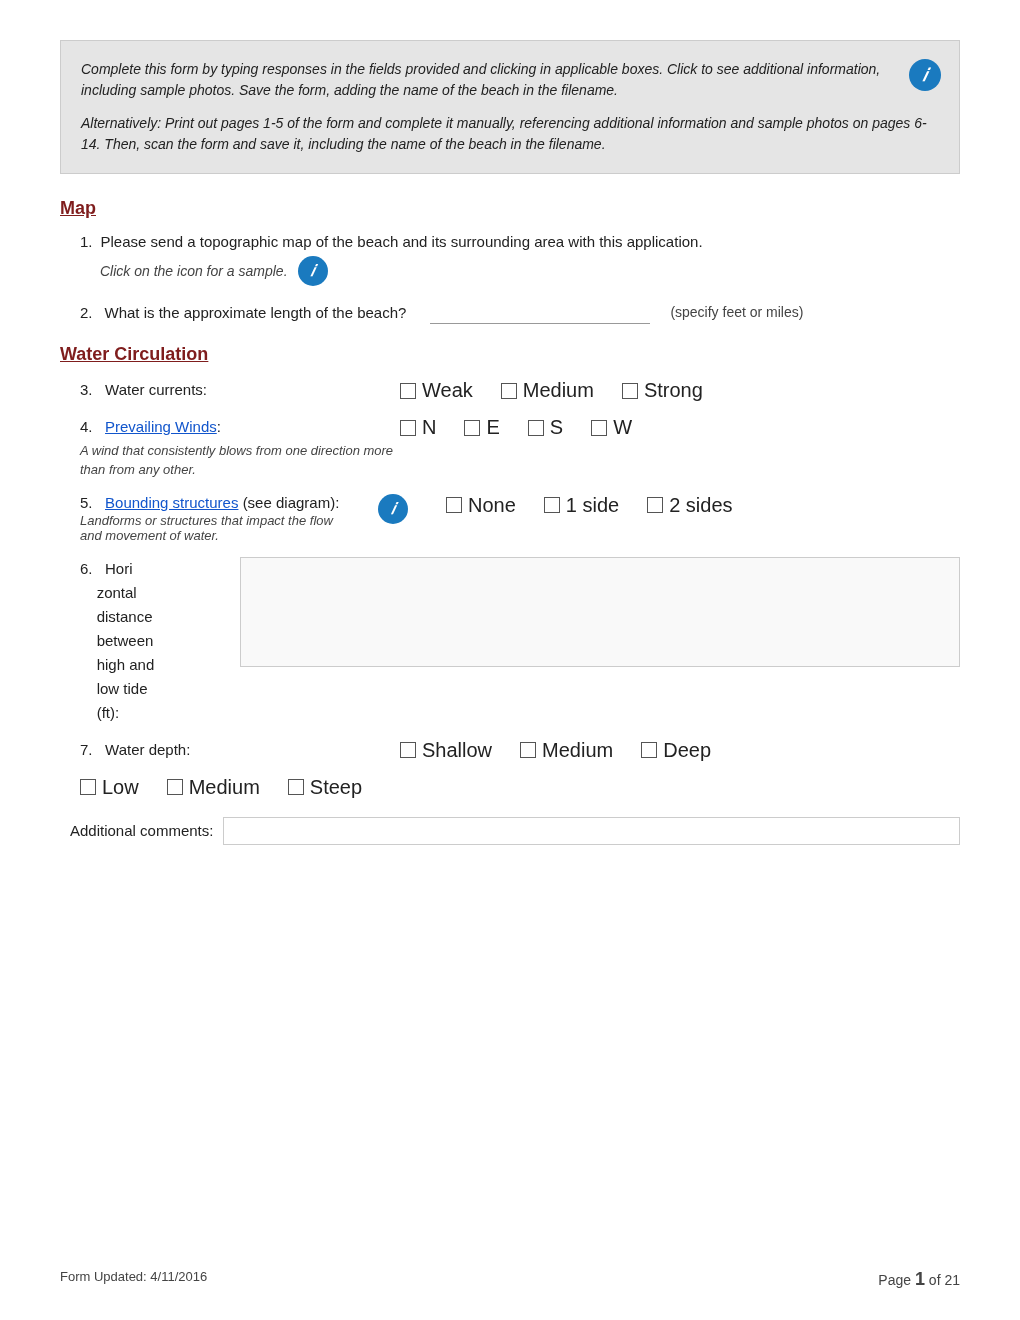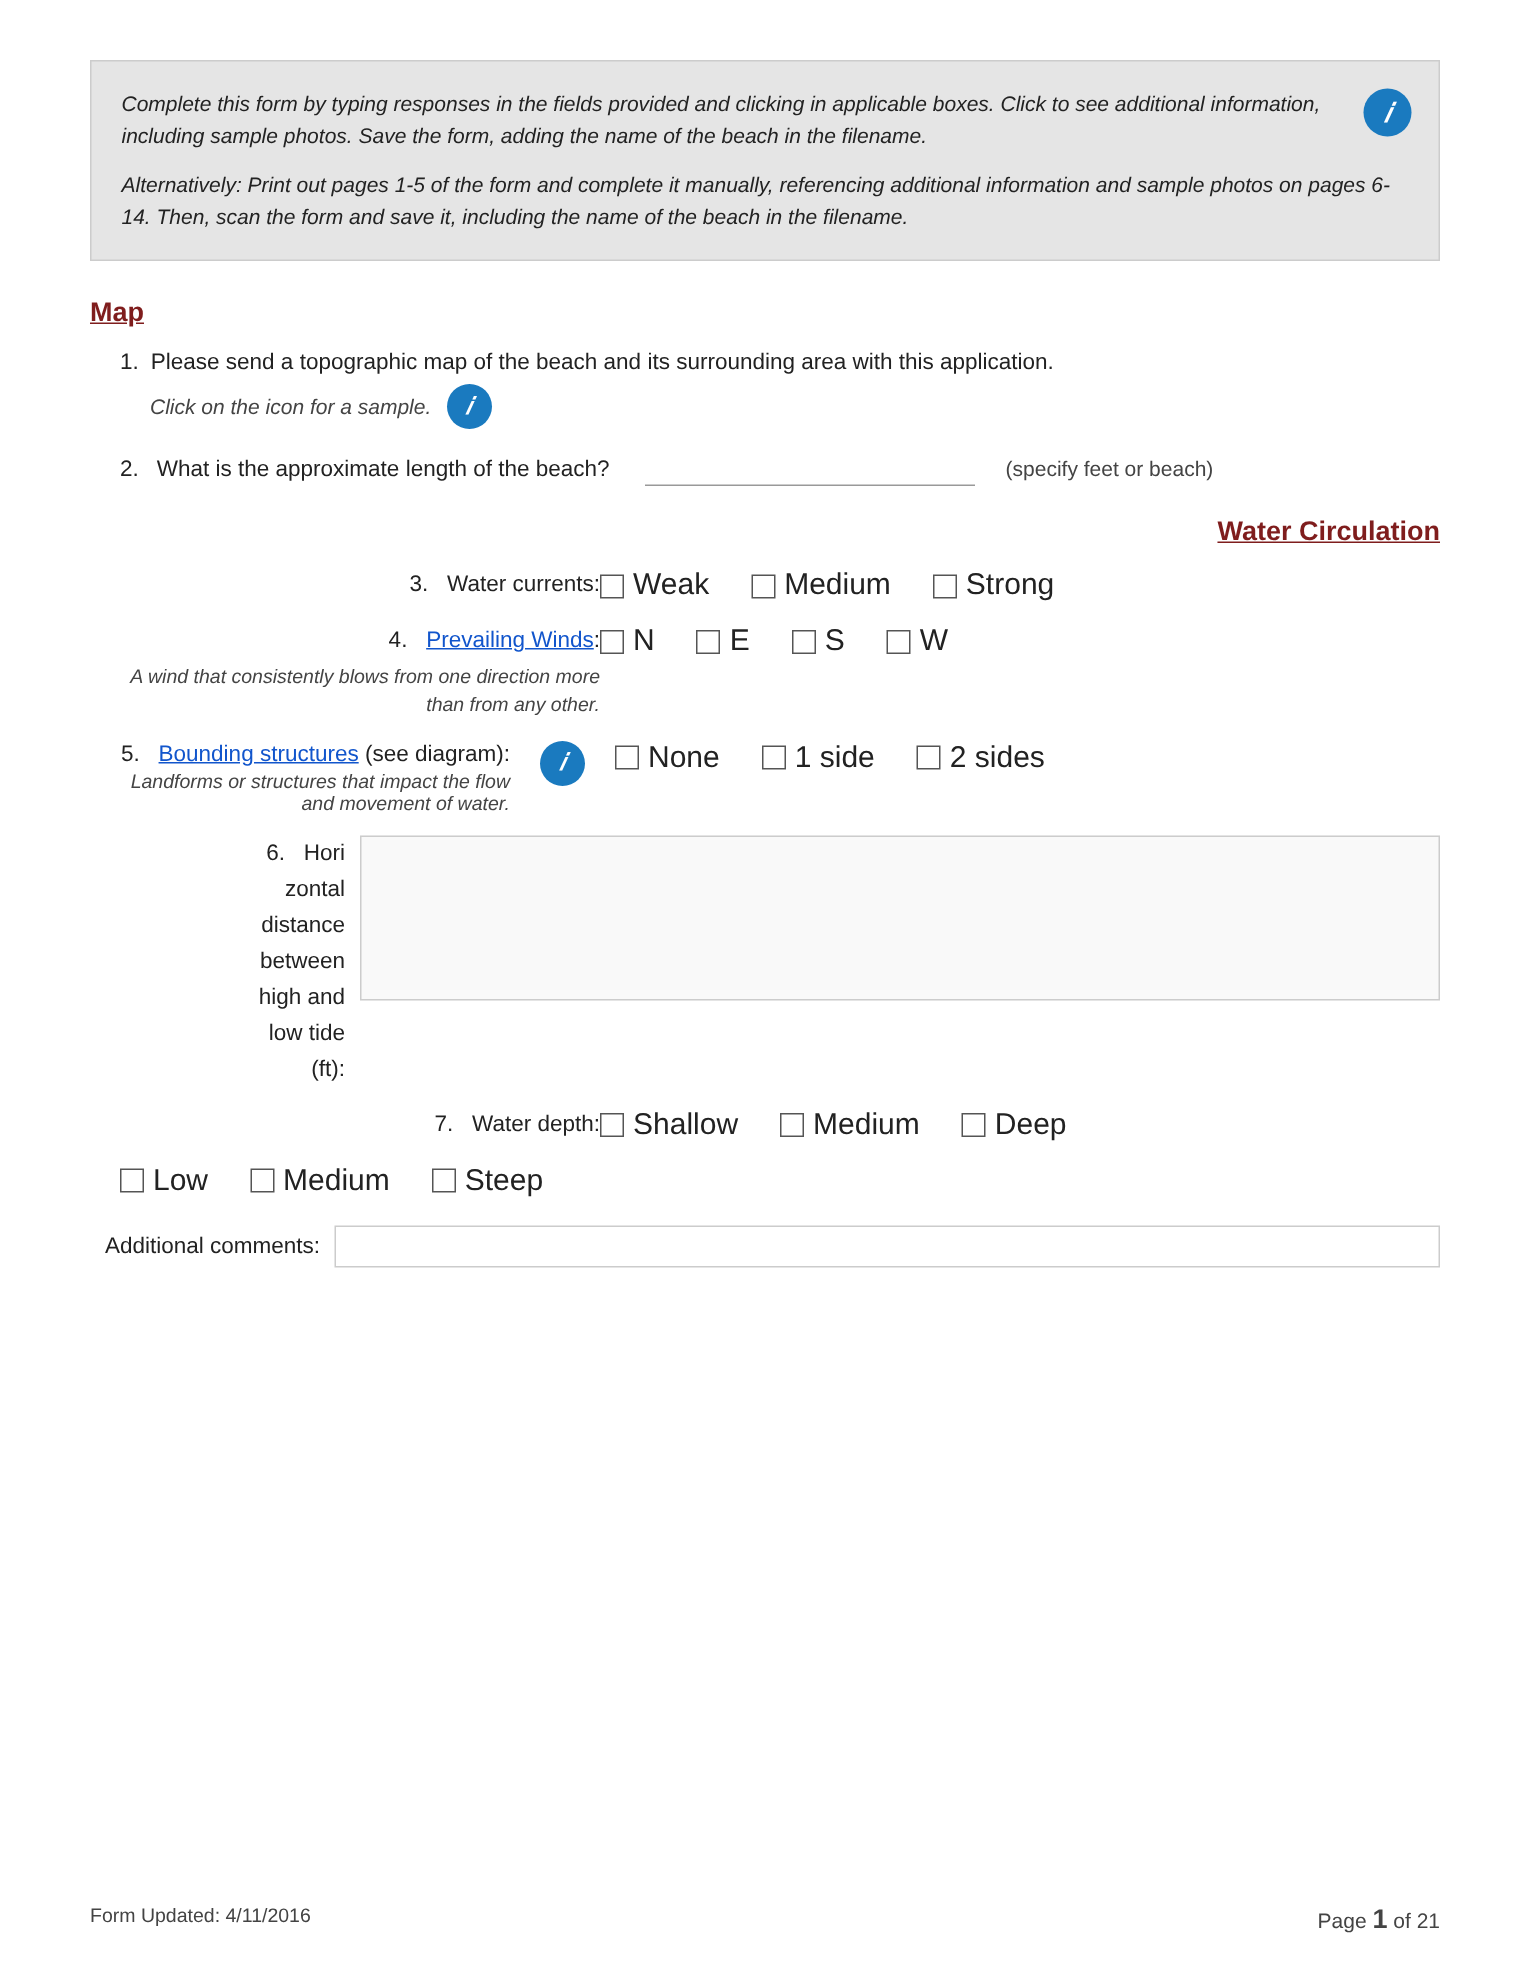--- a/index.html
+++ b/index.html
@@ -130,21 +130,21 @@
       color: #444;
     }
     .q4-label-col {
       flex: 0 0 320px;
     }
     .q5-row {
       display: flex;
       align-items: flex-start;
       padding-left: 20px;
       margin-bottom: 14px;
-      gap: 4px;
+      gap: 22px;
     }
     .q6-row {
       display: flex;
       align-items: flex-start;
       padding-left: 20px;
       margin-bottom: 14px;
     }
     .q6-label {
       font-size: 15px;
       line-height: 1.6;
@@ -208,25 +208,25 @@
     <div class="map-click-row">
       <span class="italic-note">Click on the icon for a sample.</span>
       <div class="info-icon" style="width:30px;height:30px;font-size:16px;">𝑖</div>
     </div>
   </div>
 
   <div class="beach-length-row">
     <span>2.</span>
     <span style="font-size:15px; margin-right:12px;">What is the approximate length of the beach?</span>
     <input class="text-input" type="text" style="">
-    <span class="specify-text">(specify feet or beach)</span>
+    <span class="specify-text">(specify feet or miles)</span>
   </div>
 </div>
 
-<div style="text-align:right;">
+<div style="">
   <div class="section-title">Water Circulation</div>
 
   <div class="question-row">
     <div class="question-label">
       <span>3.</span>
       &nbsp;
       <span>Water currents:</span>
     </div>
     <div class="question-options">
       <div class="option-item">

